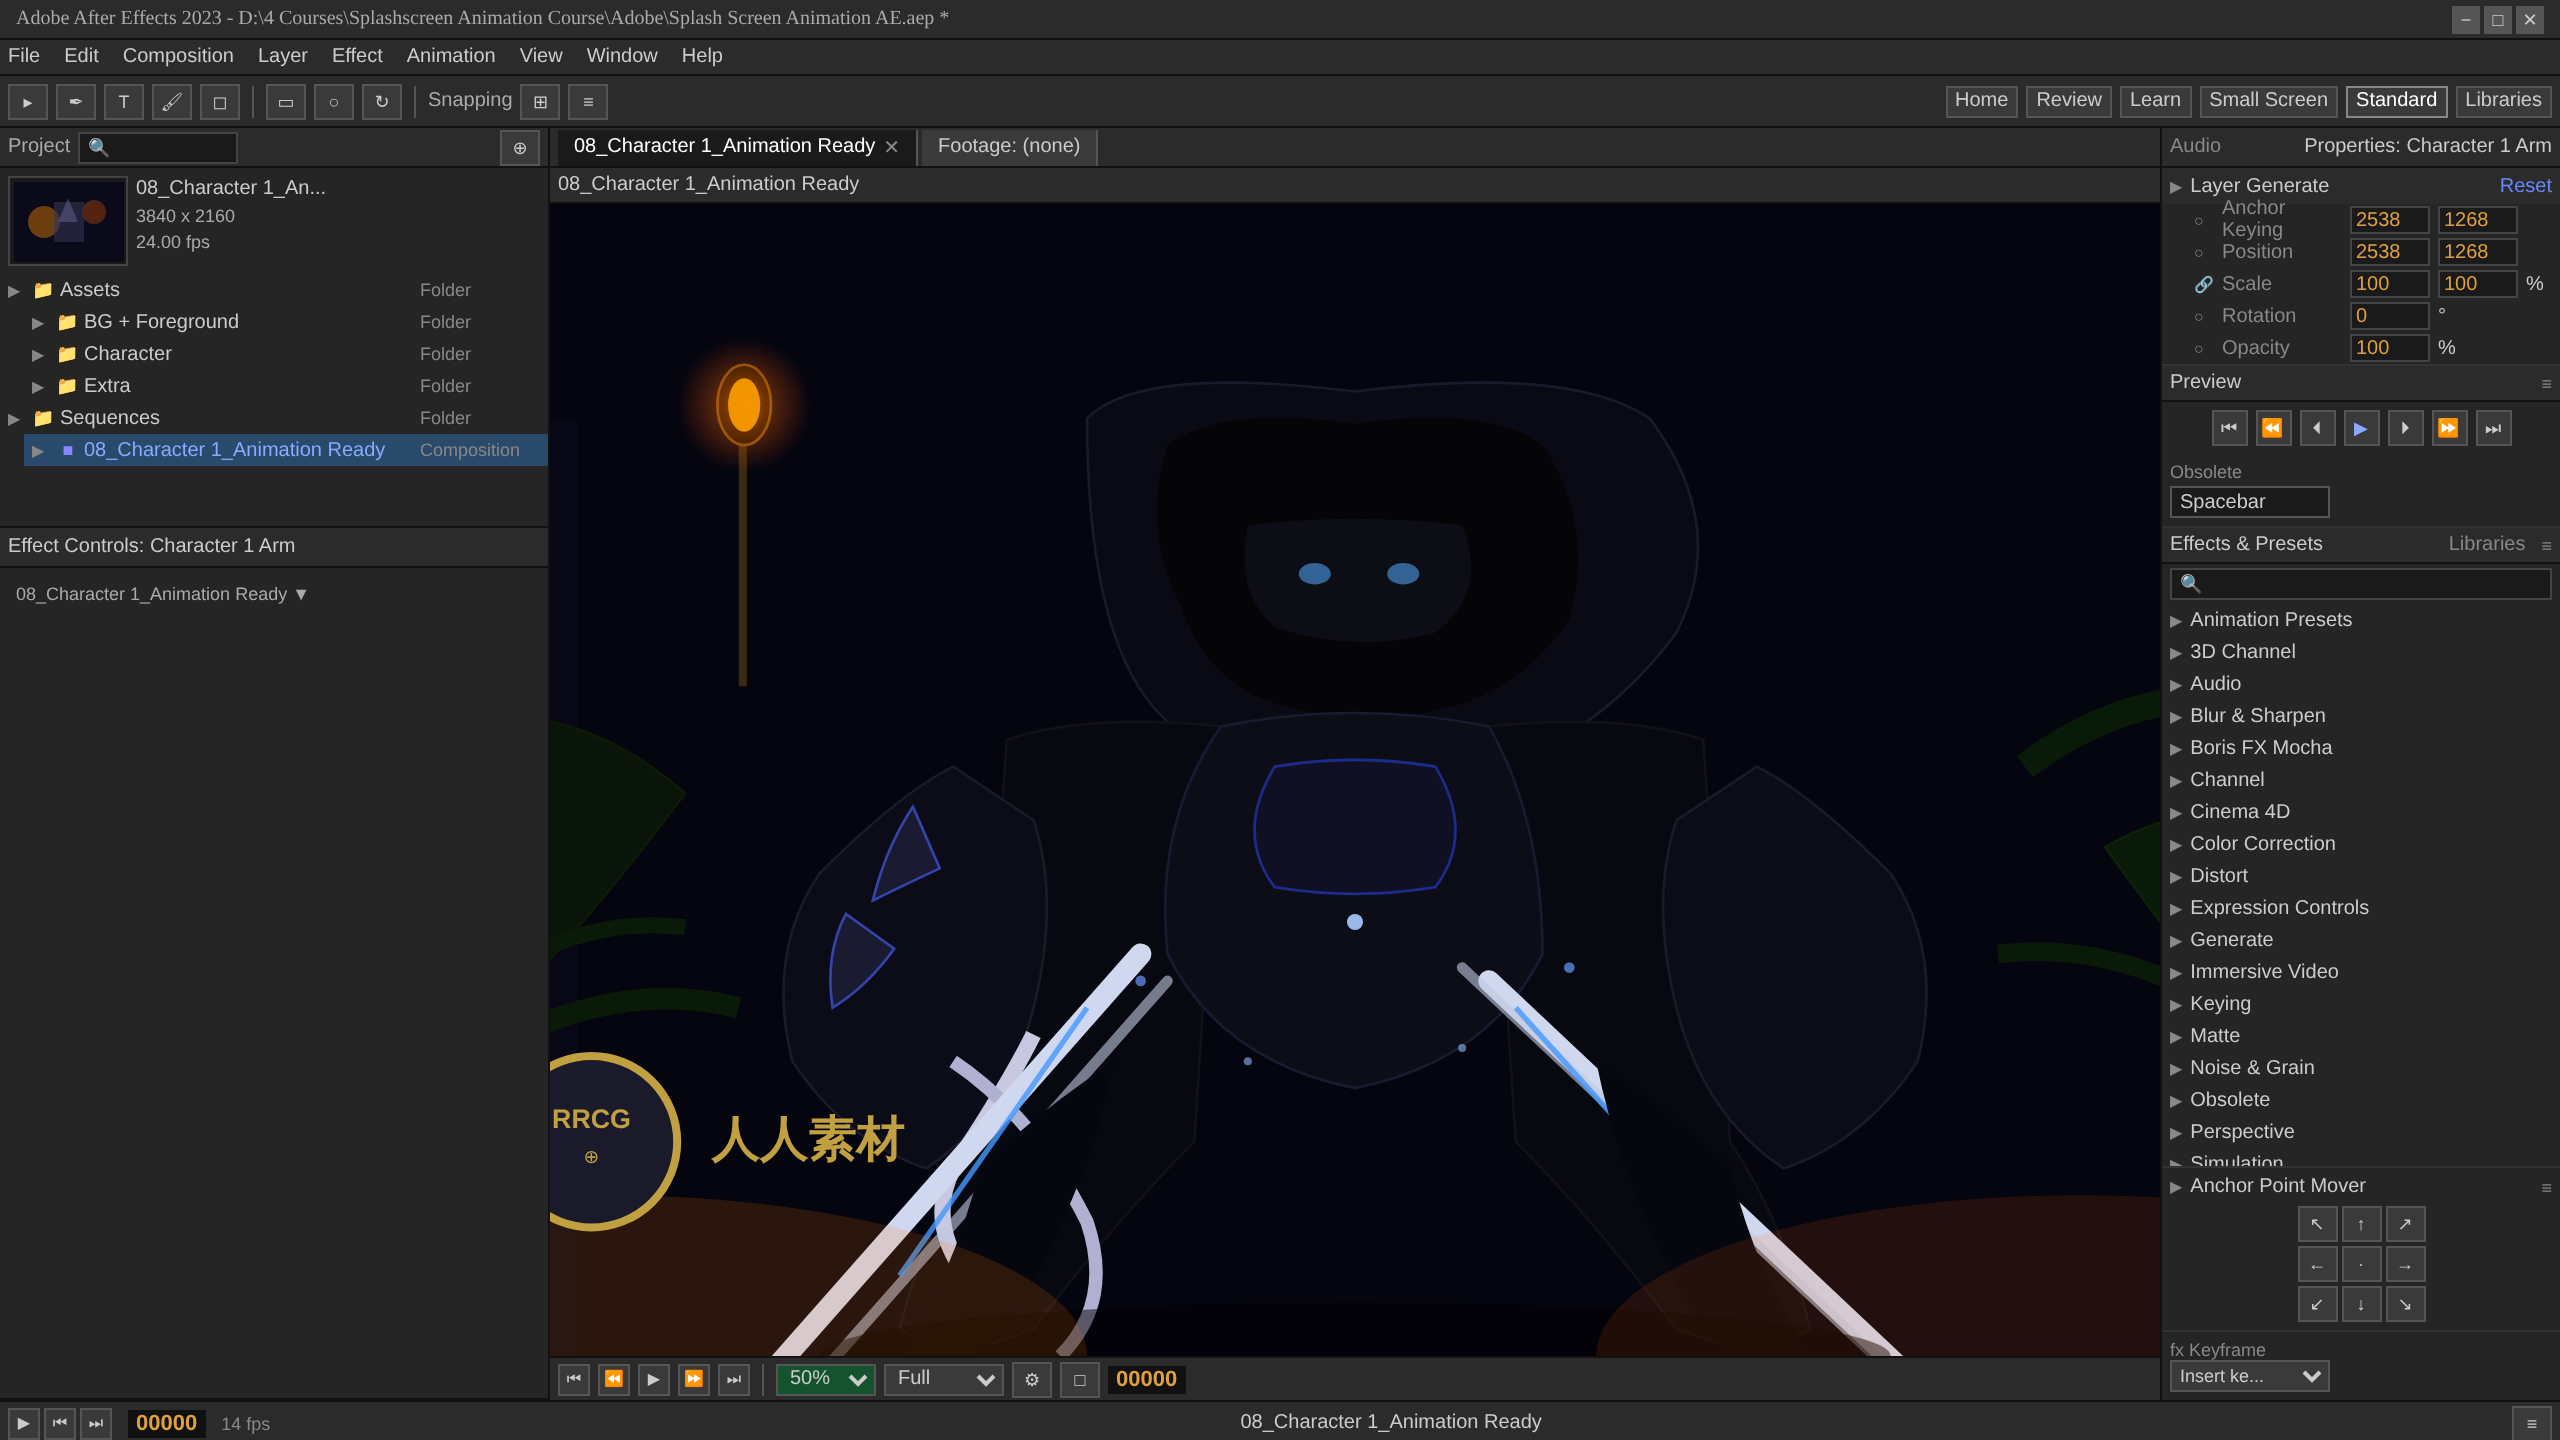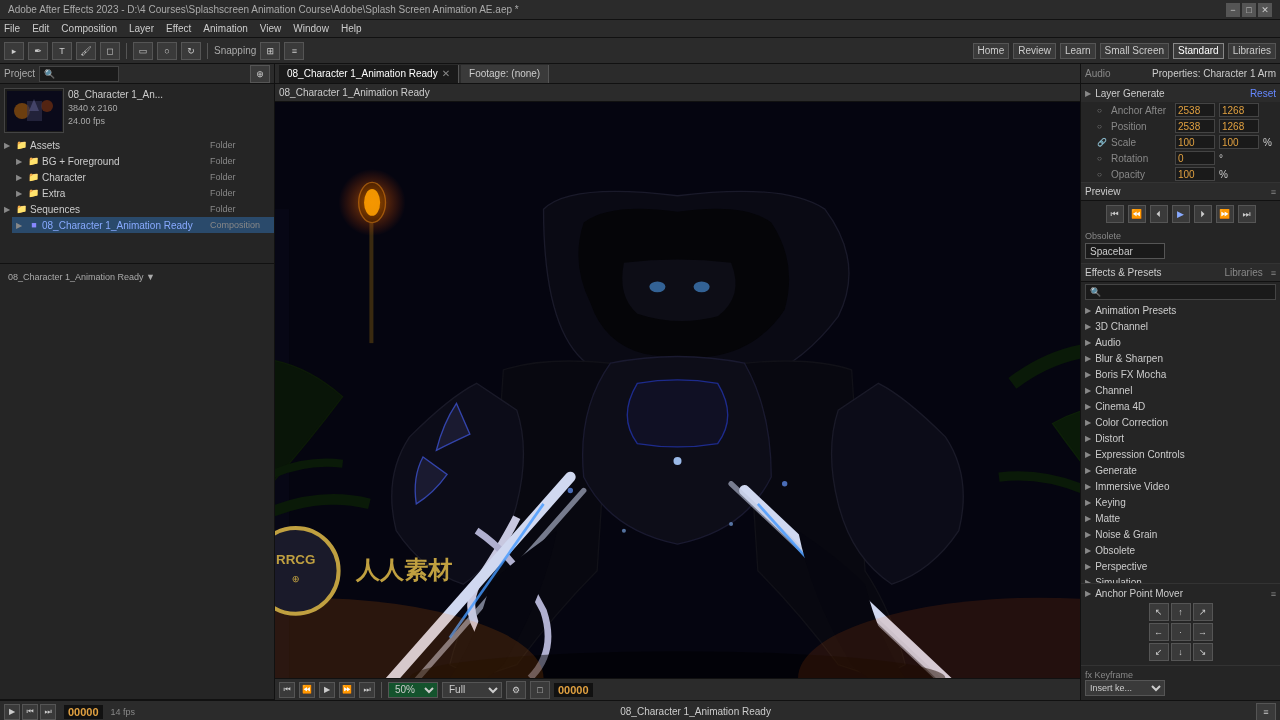--- a/index.html
+++ b/index.html
@@ -17,21 +17,21 @@
     #title-bar {
       background: #2b2b2b;
       height: 20px;
       display: flex;
       align-items: center;
       padding: 0 8px;
       font-size: 10px;
       color: #aaa;
       border-bottom: 1px solid #111;
     }
-    #title-bar .title { flex: 1; }
+    #title-bar .title { flex: 1; font-family: Liberation Serif, serif; }
     #title-bar .win-controls { display: flex; gap: 2px; }
     #title-bar .win-btn {
       width: 14px; height: 14px;
       background: #555;
       font-size: 9px;
       display: flex; align-items: center; justify-content: center;
       cursor: pointer;
       color: #ccc;
     }
 
@@ -584,20 +584,23 @@
         <div class="file-item indent1 active-comp">
           <span class="expand-arrow">▶</span>
           <span class="file-icon comp-icon">■</span>
           <span class="file-name" style="color:#88aaff;">08_Character 1_Animation Ready</span>
           <span class="file-type">Composition</span>
         </div>
       </div>
     </div>
 
     <div id="effect-controls">
+      <div id="effect-header">
+        <span>Effect Controls: Character 1 Arm</span>
+      </div>
       <div id="effect-body">
         <div style="color:#aaa;font-size:9px;padding:4px;">08_Character 1_Animation Ready ▼</div>
       </div>
     </div>
   </div>
 
   <div id="center-panel">
 
     <div id="comp-tabs">
       <div class="comp-tab active">
@@ -752,21 +755,21 @@
     <div class="prop-section">
       <div class="prop-section-header">
         <span class="triangle">▶</span>
         <span>Layer Generate</span>
         <span class="spacer"></span>
         <span style="color:#6688ff;font-size:10px;">Reset</span>
       </div>
 
       <div class="prop-row">
         <span style="width:10px;font-size:8px;color:#888;">○</span>
-        <span class="prop-label">Anchor After</span>
+        <span class="prop-label">Anchor Keying</span>
         <span class="prop-value">
           <input class="prop-input" value="2538" style="">
           <input class="prop-input" value="1268" style="">
         </span>
       </div>
 
       <div class="prop-row">
         <span style="width:10px;font-size:8px;color:#888;">○</span>
         <span class="prop-label">Position</span>
         <span class="prop-value">

